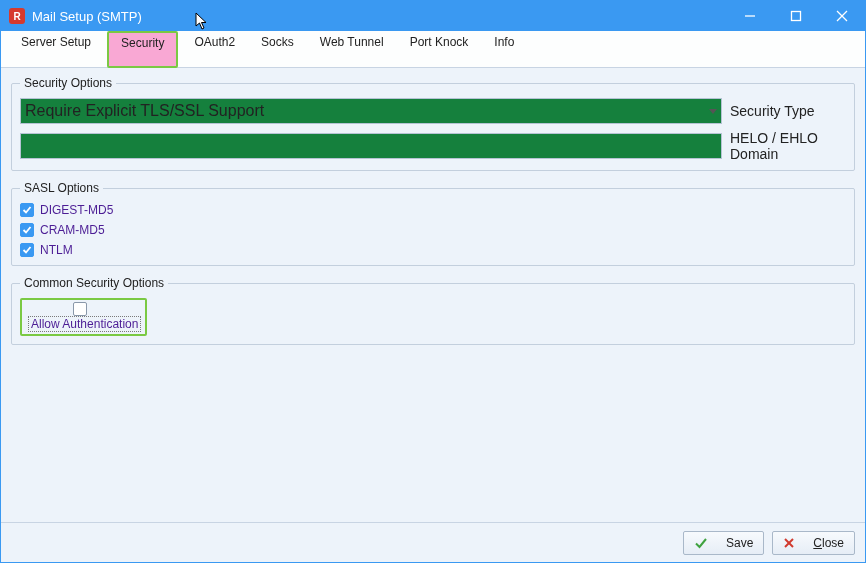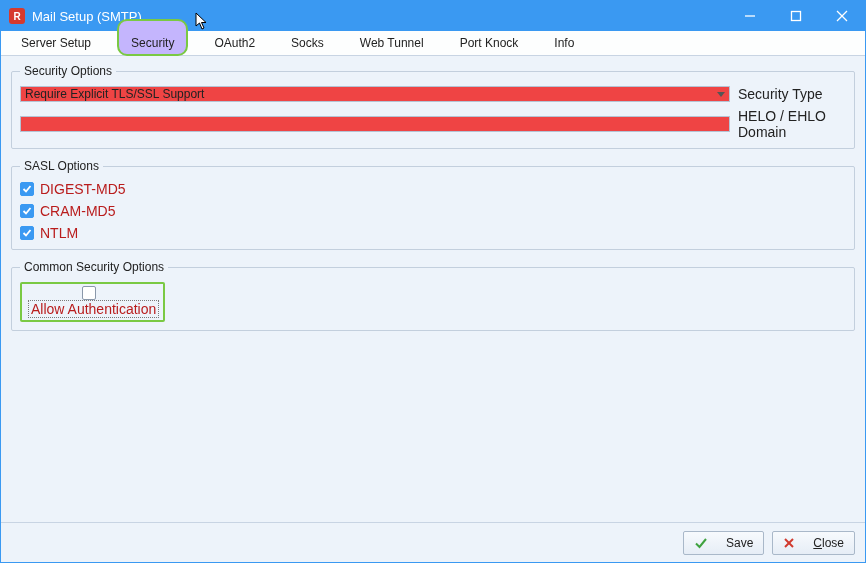--- a/index.html
+++ b/index.html
@@ -32,73 +32,73 @@
     font-weight: bold; font-size: 10px; color: #fff;
   }
   .titlebar .title { flex: 0 0 auto; }
   .titlebar .cursor-wrap { position: relative; width:0; }
   .cursor-svg { position:absolute; left:53px; top:-4px; }
   .titlebar .spacer { flex: 1; }
   .winctl { width: 46px; height: 30px; display:flex; align-items:center; justify-content:center; color:#fff; }
   .winctl svg { stroke:#fff; }
 
   .tabs {
-    height: 25px;
+    height: 37px;
     background: #fdfefe;
-    display:flex; align-items:flex-end;
+    display:flex; 
     border-bottom: 1px solid #c8d4e3;
     padding-left: 10px;
-    gap: 16px;
+    gap: 6px;
   }
   .tab {
     padding: 4px 10px 5px 10px;
     font-size: 12px;
     color: #222;
     position: relative;
     cursor: default;
   }
   .tab.active {
     border: 2px solid #7ac943;
-    border-radius: 10px;
-    background: #c4b5fd;
+    border-radius: 2px;
+    background: #f9a8d4;
     margin-bottom:-1px;
-    padding: 15px 12px 4px 12px;
+    padding: 3px 12px 4px 12px;
   }
 
   .body {
     flex:1;
     padding: 8px 10px 0 10px;
     overflow:hidden;
   }
 
   fieldset {
     border: 1px solid #c3cfdd;
     border-radius: 2px;
     margin: 0 0 10px 0;
-    padding: 8px 4px 8px 8px;
+    padding: 8px 12px 8px 8px;
   }
   legend {
     padding: 0 4px;
     font-size: 12px;
     color: #222;
   }
 
   .row {
     display:flex; align-items:center;
     margin-bottom: 6px;
   }
   .row:last-child { margin-bottom: 0; align-items: center; }
   .row .field {
     flex:1;
-    height: 16px;
+    height: 26px;
     border: 1px solid #b5c3d4;
-    background: #ef4444;
+    background: #15803d;
     display:flex; align-items:center;
     padding: 0 4px;
-    font-size: 12px;
+    font-size: 16px;
     color: #222;
     position:relative;
   }
   .row .field .caret {
     margin-left:auto;
     width:0;height:0;
     border-left:4px solid transparent;
     border-right:4px solid transparent;
     border-top:5px solid #555;
   }
@@ -120,21 +120,21 @@
     background:#3a99f2;
     border-radius:2px;
     margin-right:6px;
     display:flex;align-items:center;justify-content:center;
   }
   .chk.unchecked {
     background:#fff;
     border:1px solid #8a98aa;
   }
   .chk svg { display:block; }
-  .chk-label { font-size:14px; color:#b91c1c; }
+  .chk-label { font-size:12px; color:#4c1d95; }
 
   .allow-auth-wrap {
     display:inline-flex; align-items:center;
     border:2px solid #7ac943;
     padding: 2px 4px 2px 2px;
     border-radius:2px;
     flex-direction:column;
   }
   .allow-auth-wrap .inner-dotted {
     border:1px dotted #7a7a7a;

